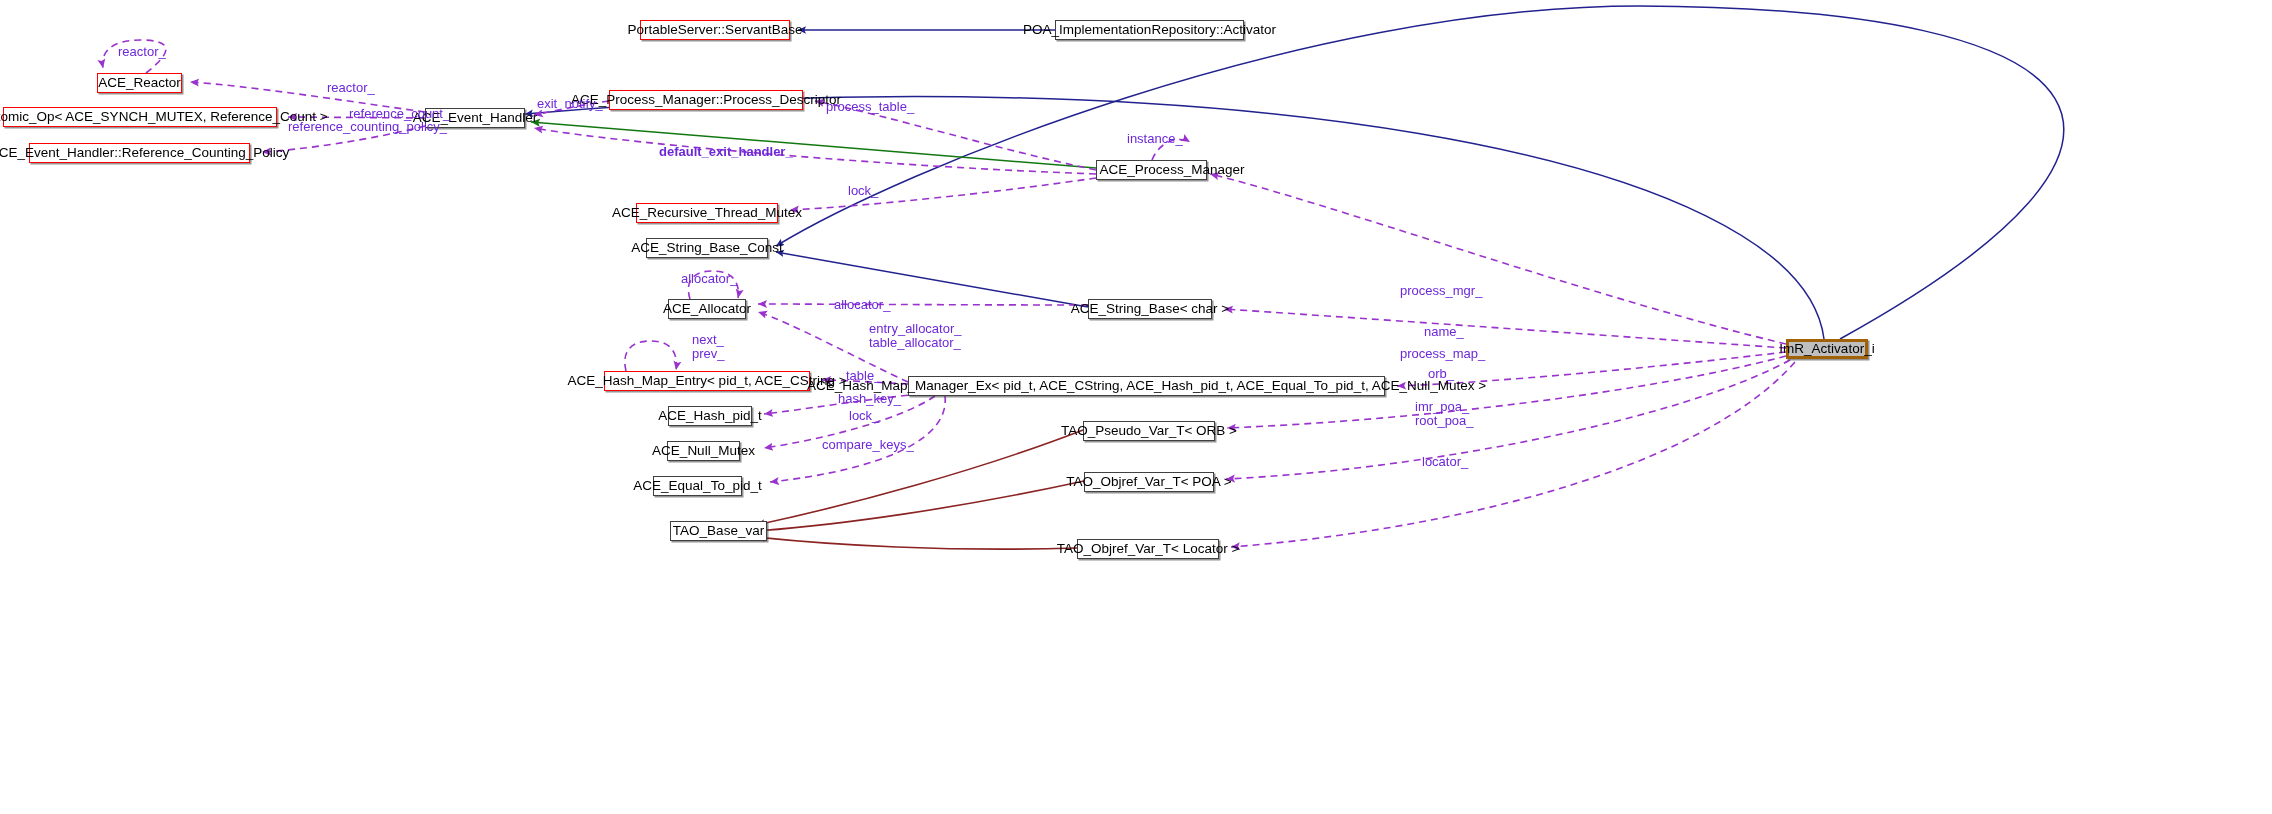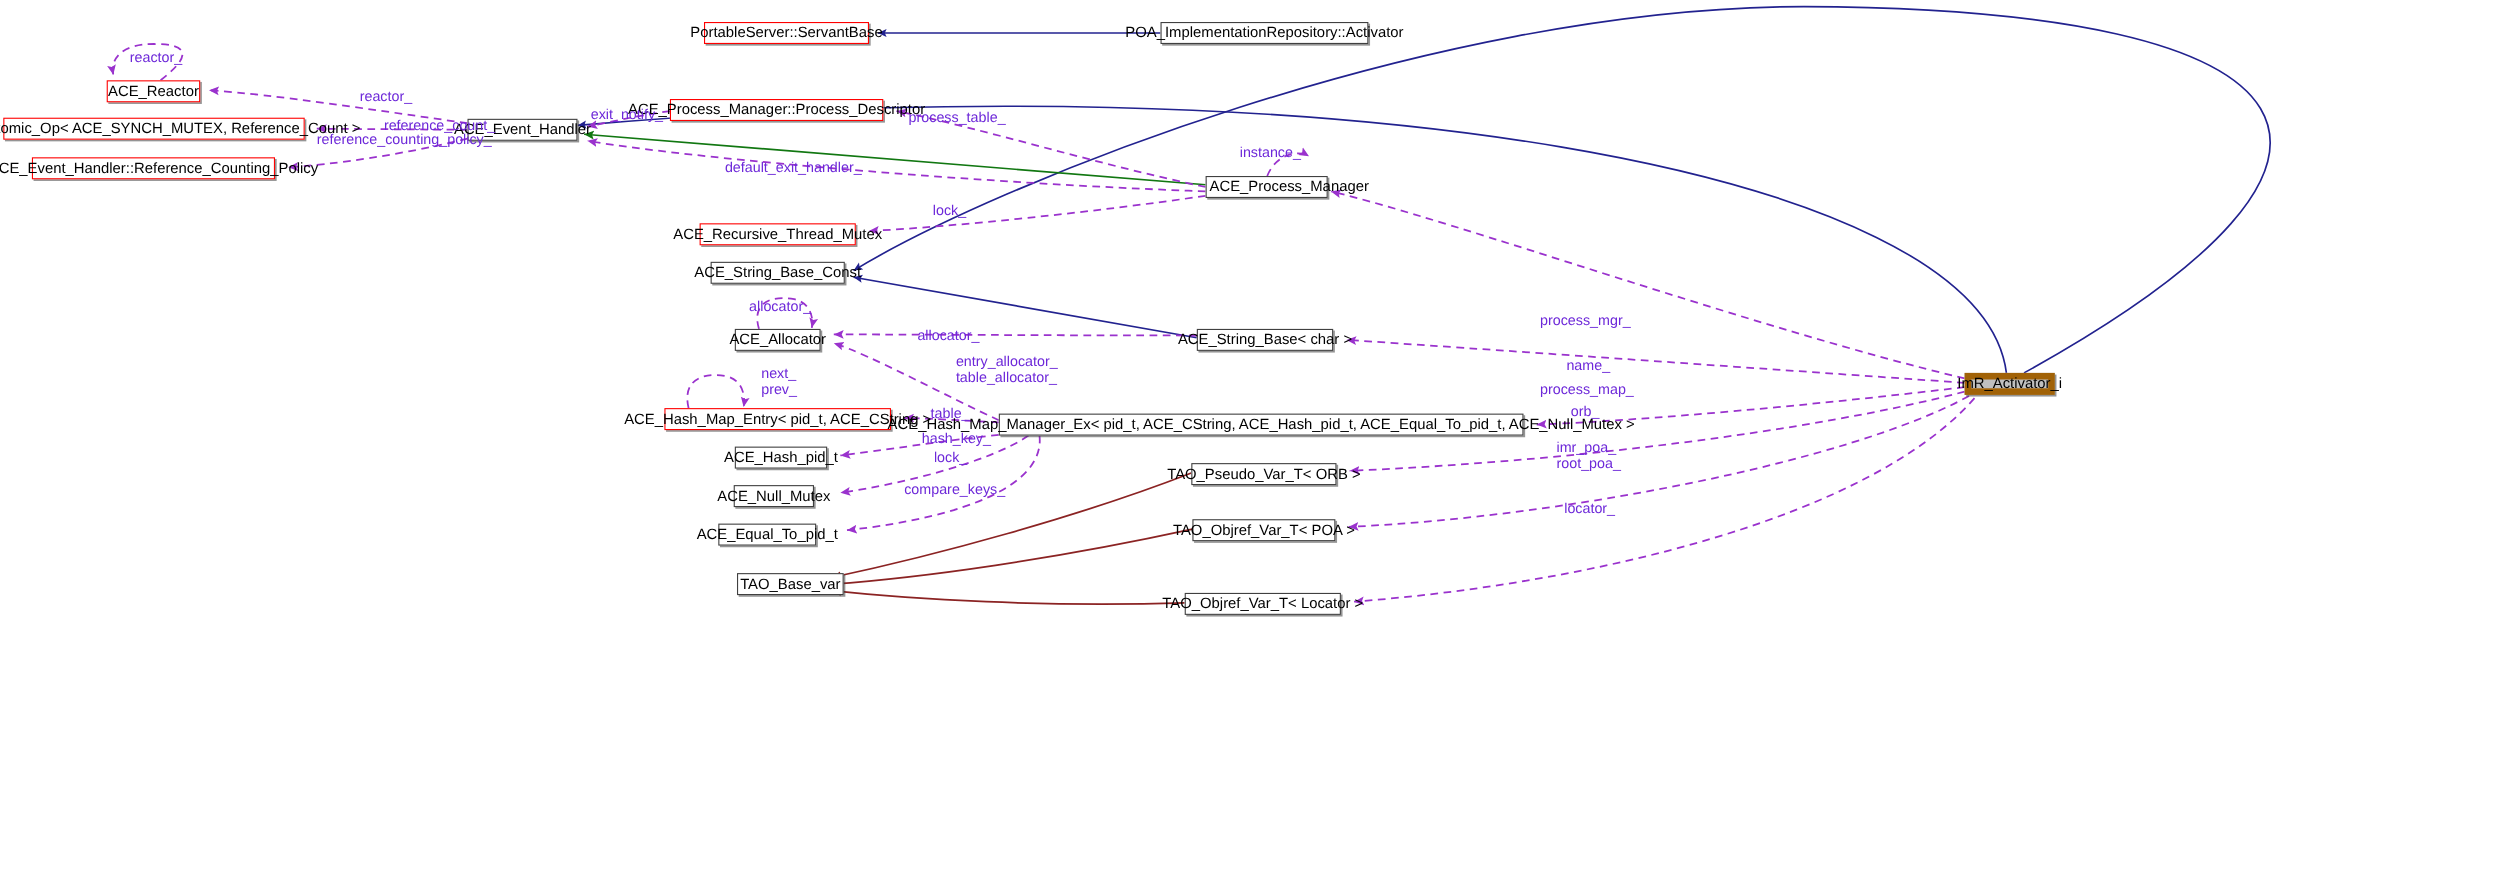--- a/index.html
+++ b/index.html
@@ -22,21 +22,21 @@
     line-height:1;
     white-space:nowrap;
     display:flex;
     align-items:center;
     justify-content:center;
     padding:0 7px;
     box-shadow:1.5px 1.5px 0 0 rgba(60,60,60,0.55);
     text-align:center;
   }
   .node.red{border:1.5px solid #ff0000;}
-  .node.focus{background:#bfbfbf;border:6px solid #a16207;}
+  .node.focus{background:#bfbfbf;border:3px solid #a16207;}
   .elabel{
     position:absolute;
     font-size:13px;
     color:#6d28d9;
     white-space:pre;
     line-height:13px;
     letter-spacing:0px;
   }
   .elabel.two{line-height:14px;}
 </style>
@@ -175,21 +175,21 @@
     </div>
 
   <div id="labels">
       <div class="elabel" style="left: 118px; top: 45px;">reactor_</div>
       <div class="elabel" style="left: 327px; top: 81px;">reactor_</div>
       <div class="elabel" style="left: 537px; top: 97px;">exit_notify_</div>
       <div class="elabel" style="left: 306px; top: 107px; margin-left: 43px;">reference_count_</div>
       <div class="elabel" style="left: 826px; top: 100px;">process_table_</div>
       <div class="elabel" style="left: 288px; top: 120px;">reference_counting_policy_</div>
       <div class="elabel" style="left: 1127px; top: 132px;">instance_</div>
-      <div class="elabel" style="left: 659px; top: 145px;">default_exit_handler_</div>
+      <div class="elabel" style="left: 659px; top: 145px; font-weight: bold;">default_exit_handler_</div>
       <div class="elabel" style="left: 848px; top: 184px;">lock_</div>
       <div class="elabel" style="left: 681px; top: 272px;">allocator_</div>
       <div class="elabel" style="left: 1400px; top: 284px;">process_mgr_</div>
       <div class="elabel" style="left: 834px; top: 298px;">allocator_</div>
       <div class="elabel two" style="left: 829px; top: 322px; margin-left: 40px;">entry_allocator_
 table_allocator_</div>
       <div class="elabel" style="left: 1424px; top: 325px;">name_</div>
       <div class="elabel two" style="left: 692px; top: 333px;">next_
 prev_</div>
       <div class="elabel" style="left: 1400px; top: 347px;">process_map_</div>

